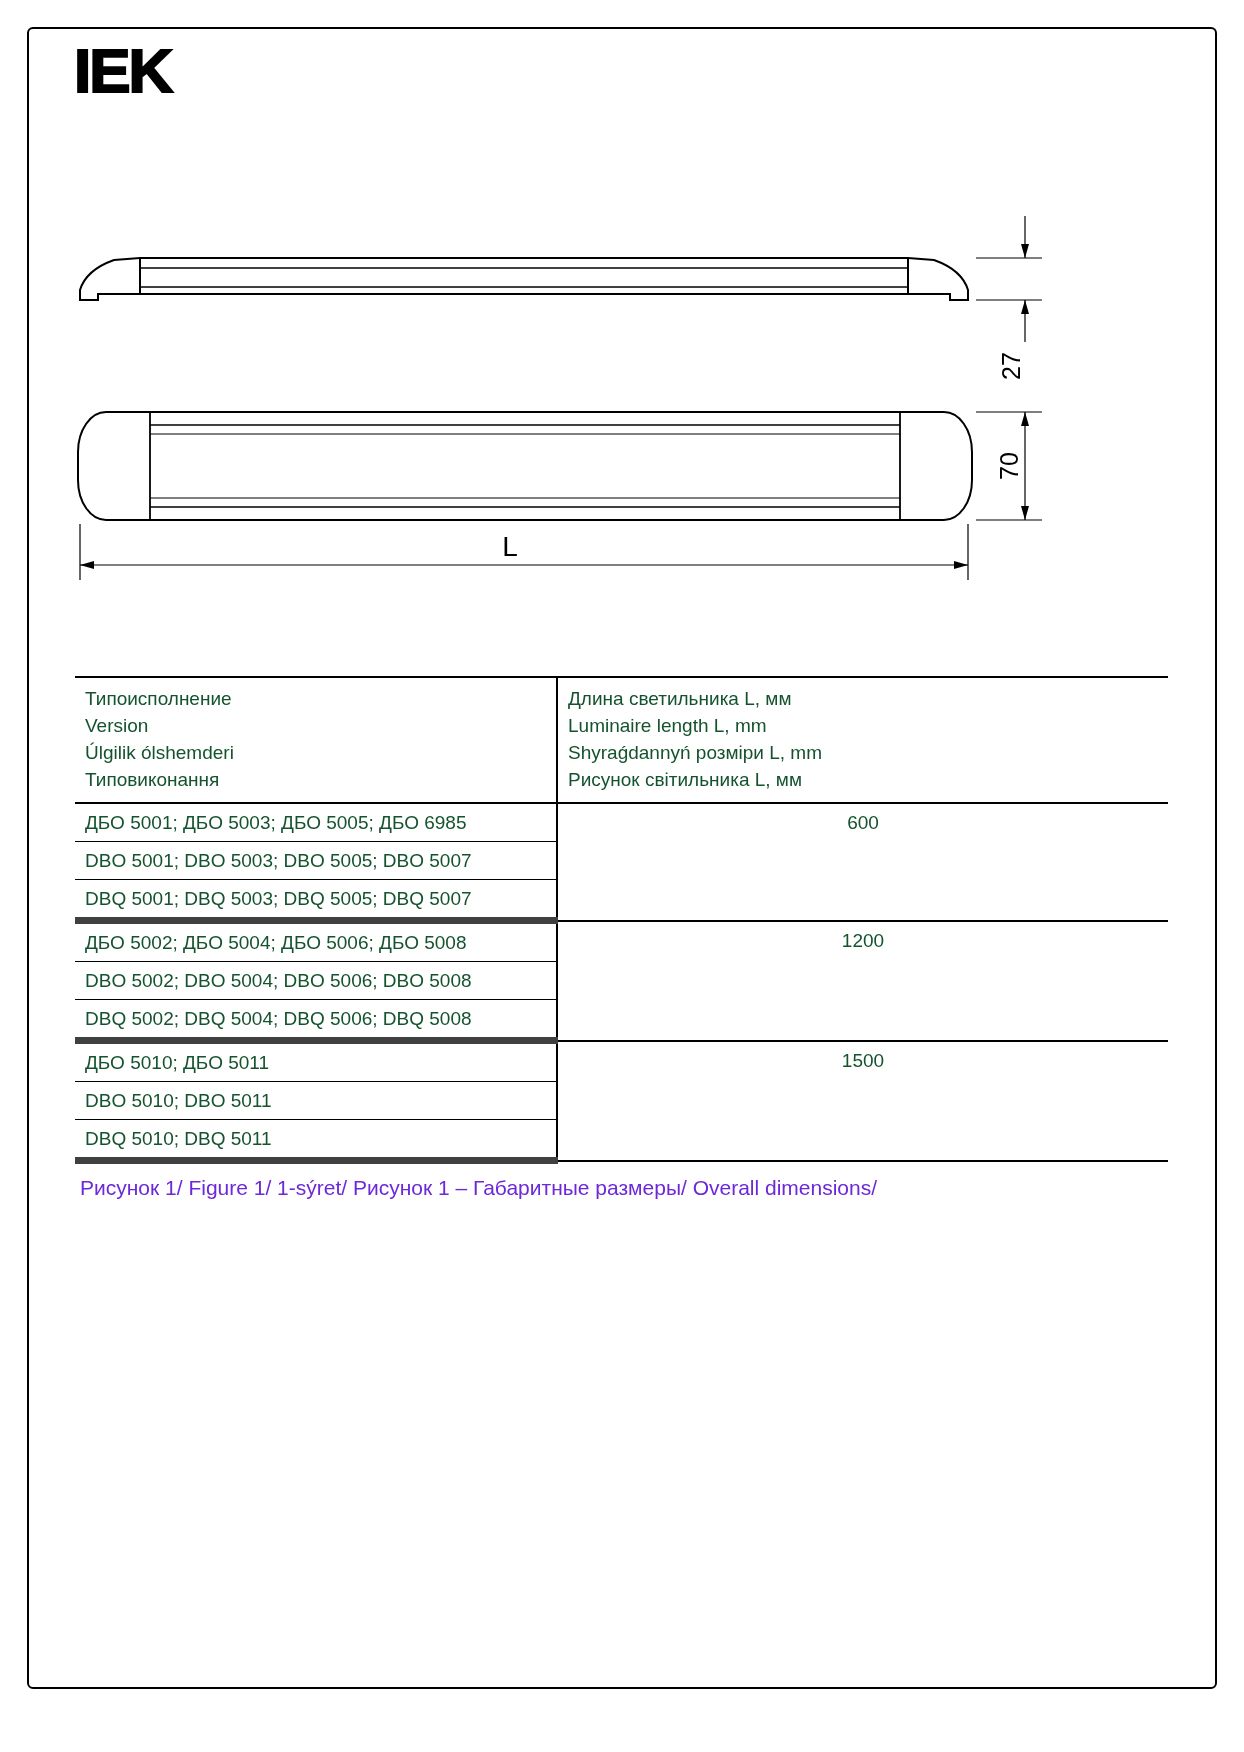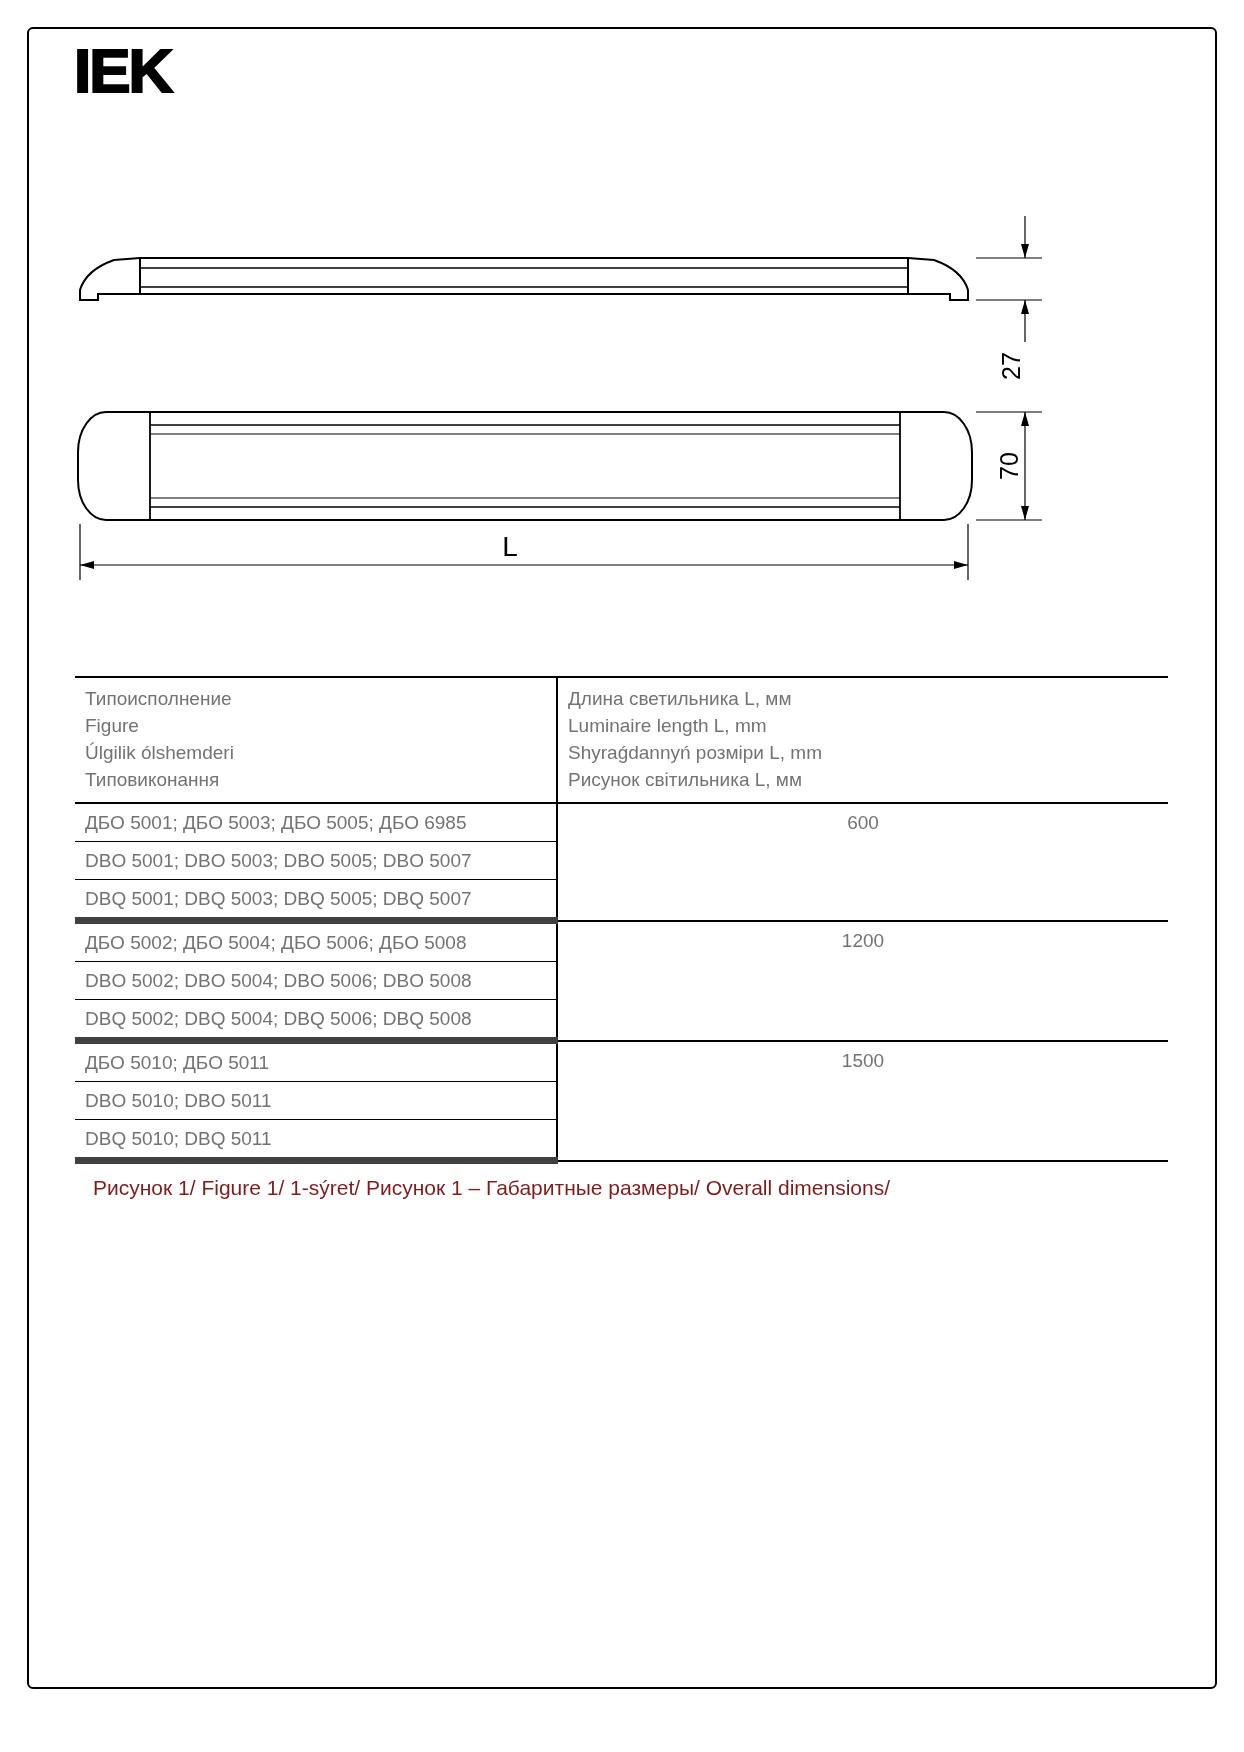--- a/index.html
+++ b/index.html
@@ -19,39 +19,39 @@
     position:absolute; left:74px; top:40px;
     font-size:62px; font-weight:bold; letter-spacing:-2px;
     -webkit-text-stroke:2px #000;
     line-height:1;
   }
   .drawing {
     position:absolute; left:0; top:190px;
   }
   .dims-table {
     position:absolute; left:75px; top:676px; width:1093px;
-    border-collapse:collapse; font-size:19px; color:#737373;
+    border-collapse:collapse; font-size:19px; color:#14532d;
     table-layout:fixed;
   }
   .dims-table th {
     font-weight:normal; text-align:left; vertical-align:top;
     border-top:2px solid #000; border-bottom:2px solid #000;
     line-height:27px; padding:7px 10px 9px 10px;
   }
   .dims-table th.c1, .dims-table td.model { border-right:2px solid #000; }
   .dims-table td {
     text-align:left; vertical-align:top;
     padding:8px 10px; line-height:21px;
   }
   .dims-table td.model { border-bottom:1px solid #000; }
   .dims-table tr.group-end td.model { border-bottom:7px solid #404040; }
   .dims-table td.len { border-bottom:2px solid #000;text-align:center; }
   .caption {
-    position:absolute; left:93px; top:1172px;
-    font-size:21px; line-height:31px; color:#7f1d1d;
+    position:absolute; left:80px; top:1172px;
+    font-size:21px; line-height:31px; color:#6d28d9;
   }
   .caption .l2 { padding-left:6px; }
   svg text { font-family:"Liberation Sans","DejaVu Sans",sans-serif; }
 </style>
 </head>
 <body>
 
 <div class="page">
 
   <div class="frame"></div>
@@ -109,21 +109,21 @@
 
   <table class="dims-table">
     <colgroup>
         <col style="width:482px">
         <col style="width:611px">
       </colgroup>
     <thead>
       <tr>
         <th class="c1">
           <div>Типоисполнение</div>
-          <div>Figure</div>
+          <div>Version</div>
           <div>Úlgilik ólshemderi</div>
           <div>Типовиконання</div>
         </th>
         <th>
           <div>Длина светильника L, мм</div>
           <div>Luminaire length L, mm</div>
           <div>Shyraǵdannyń розміри L, mm</div>
           <div>Рисунок світильника L, мм</div>
         </th>
       </tr>

